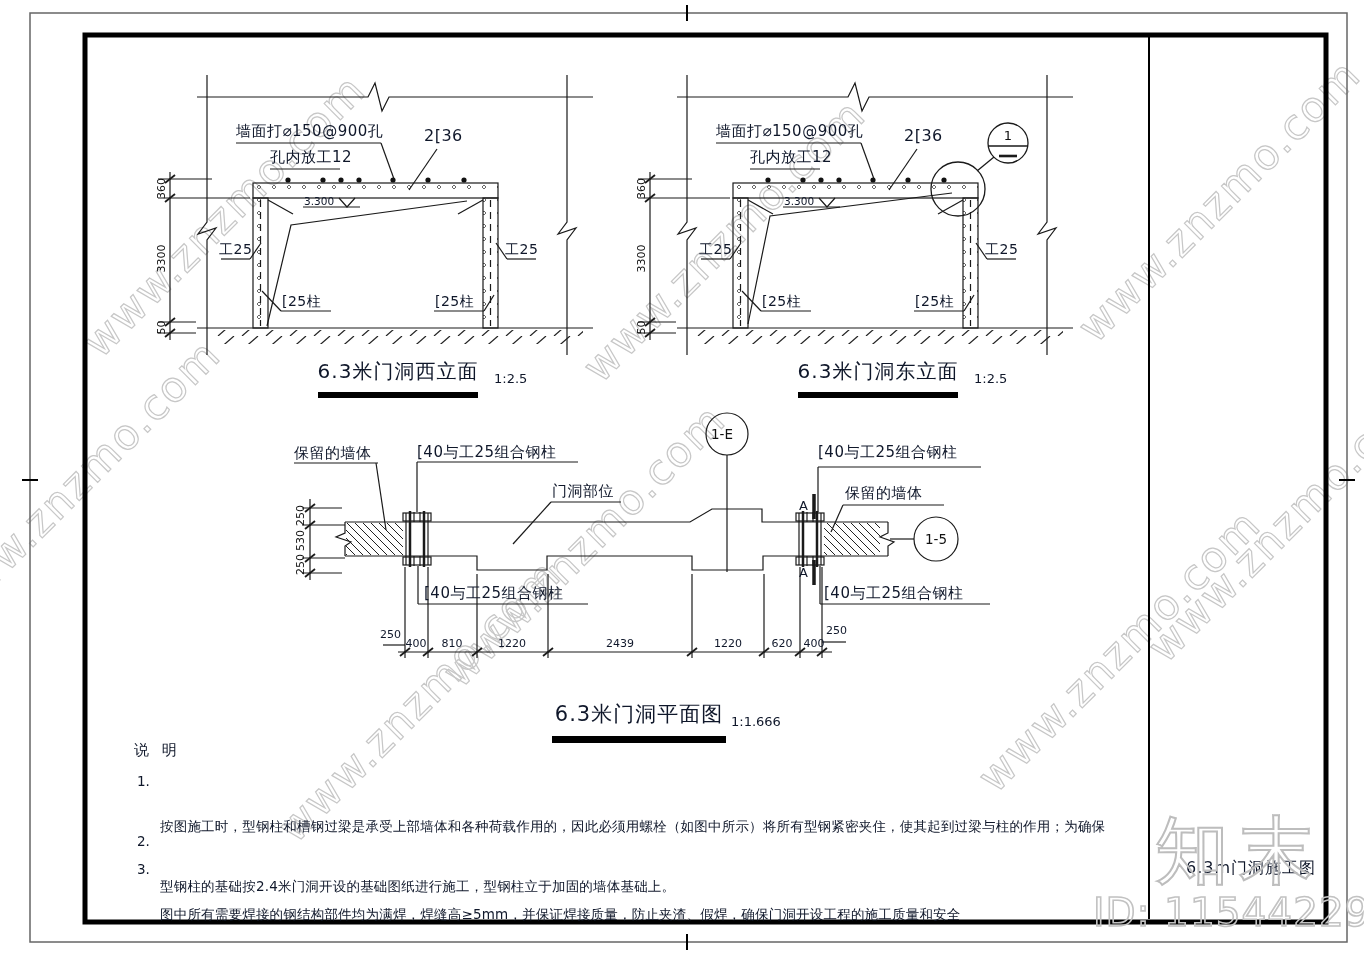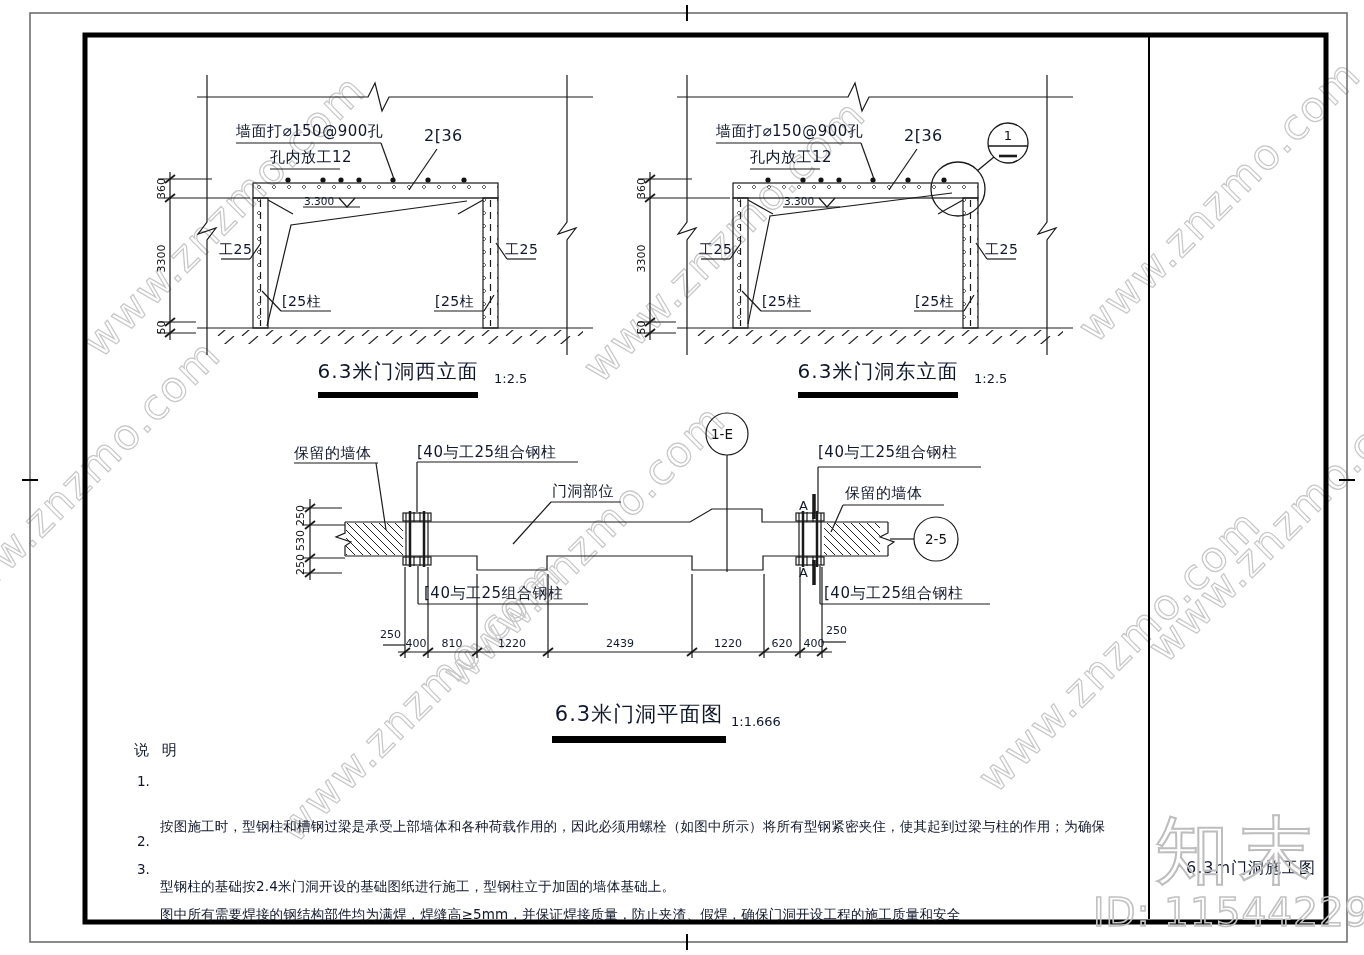--- a/index.html
+++ b/index.html
@@ -285,21 +285,21 @@
     <span class="lab cjk" style="left:762px;top:293px;font-size:14px;">[25柱</span>
     <span class="lab cjk" style="left:915px;top:293px;font-size:14px;">[25柱</span>
     <span class="dimv" style="left:619px;top:182px;">360</span>
     <span class="dimv" style="left:619px;top:252px;">3300</span>
     <span class="dimv" style="left:619px;top:321px;">50</span>
     <span class="lab title" style="left:796px;top:358px;width:164px;">6.3米门洞东立面</span>
     <span class="lab scale" style="left:974px;top:371px;">1:2.5</span>
     <span class="bub" style="left:986px;top:128px;font-size:13px;">1</span>
 
     <span class="bub" style="left:664px;top:426px;padding-left:36px;">1-E</span>
-    <span class="bub" style="left:914px;top:531px;">2-5</span>
+    <span class="bub" style="left:914px;top:531px;">1-5</span>
     <span class="lab cjk" style="left:294px;top:444px;">保留的墙体</span>
     <span class="lab cjk" style="left:417px;top:443px;">[40与工25组合钢柱</span>
     <span class="lab cjk" style="left:552px;top:482px;">门洞部位</span>
     <span class="lab cjk" style="left:424px;top:584px;">[40与工25组合钢柱</span>
     <span class="lab cjk" style="left:818px;top:443px;">[40与工25组合钢柱</span>
     <span class="lab cjk" style="left:845px;top:484px;">保留的墙体</span>
     <span class="lab cjk" style="left:824px;top:584px;">[40与工25组合钢柱</span>
     <span class="lab" style="left:799px;top:498px;font-size:13px;">A</span>
     <span class="lab" style="left:799px;top:565px;font-size:13px;">A</span>
     <span class="dimv" style="left:278px;top:509px;">250</span>

